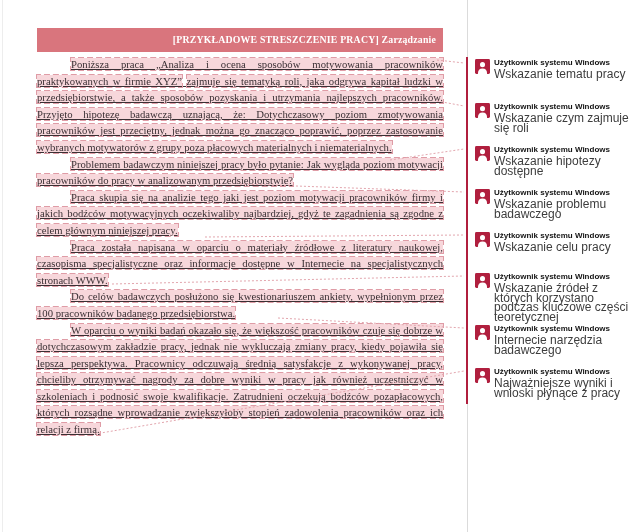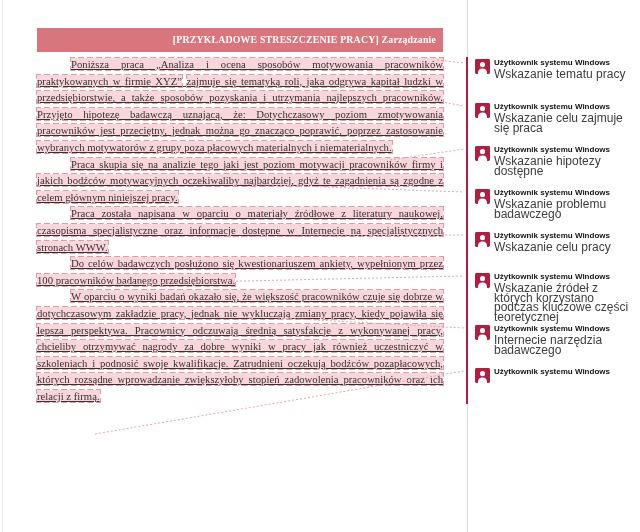--- a/index.html
+++ b/index.html
@@ -54,20 +54,21 @@
 </style>
 </head>
 <body>
 
 <div class="page-edge"></div>
 
 <div class="banner">[PRZYKŁADOWE STRESZCZENIE PRACY] Zarządzanie</div>
 
 <div class="doc-body">
   <p><span class="hl">Poniższa praca „Analiza i ocena sposobów motywowania pracowników praktykowanych w firmie XYZ”</span> <span class="hl">zajmuje się tematyką roli, jaka odgrywa kapitał ludzki w przedsiębiorstwie, a także sposobów pozyskania i utrzymania najlepszych pracowników.</span> <span class="hl">Przyjęto hipotezę badawczą uznającą, że: Dotychczasowy poziom zmotywowania pracowników jest przeciętny, jednak można go znacząco poprawić, poprzez zastosowanie wybranych motywatorów z grupy poza płacowych materialnych i niematerialnych.</span></p>
+  <p><span class="hl">Problemem badawczym niniejszej pracy było pytanie: Jak wygląda poziom motywacji pracowników do pracy w analizowanym przedsiębiorstwie?</span></p>
   <p><span class="hl">Praca skupia się na analizie tego jaki jest poziom motywacji pracowników firmy i jakich bodźców motywacyjnych oczekiwaliby najbardziej, gdyż te zagadnienia są zgodne z celem głównym niniejszej pracy.</span></p>
   <p><span class="hl">Praca została napisana w oparciu o materiały źródłowe z literatury naukowej, czasopisma specjalistyczne oraz informacje dostępne w Internecie na specjalistycznych stronach WWW.</span></p>
   <p><span class="hl">Do celów badawczych posłużono się kwestionariuszem ankiety, wypełnionym przez 100 pracowników badanego przedsiębiorstwa.</span></p>
   <p><span class="hl">W oparciu o wyniki badań okazało się, że większość pracowników czuje się dobrze w dotychczasowym zakładzie pracy, jednak nie wykluczają zmiany pracy, kiedy pojawiła się lepsza perspektywa. Pracownicy odczuwają średnią satysfakcje z wykonywanej pracy, chcieliby otrzymywać nagrody za dobre wyniki w pracy jak również uczestniczyć w szkoleniach i podnosić swoje kwalifikacje. Zatrudnieni oczekują bodźców pozapłacowych, których rozsądne wprowadzanie zwiększyłoby stopień zadowolenia pracowników oraz ich relacji z firmą.</span></p>
 </div>
 
 <svg class="connectors" width="640" height="532">
   <line x1="437" y1="60" x2="464" y2="63"></line>
   <line x1="437" y1="101" x2="464" y2="106"></line>
   <line x1="390" y1="160" x2="464" y2="149"></line>
@@ -93,21 +94,21 @@
     </div>
 </div>
 <div class="comment" style="top:102px">
   <svg class="avatar" viewBox="0 0 16 16">
       <rect width="16" height="16" rx="1.5" fill="#b01f3e"></rect>
       <circle cx="8" cy="6" r="2.7" fill="#fff"></circle>
       <path d="M3.1 16 Q3.1 10.2 8 10.2 Q12.9 10.2 12.9 16 Z" fill="#fff"></path>
     </svg>
   <div class="c-body">
       <div class="c-author">Użytkownik systemu Windows</div>
-      <div class="c-text">Wskazanie celu zajmuje się praca</div>
+      <div class="c-text">Wskazanie czym zajmuje się roli</div>
     </div>
 </div>
 <div class="comment" style="top:145px">
   <svg class="avatar" viewBox="0 0 16 16">
       <rect width="16" height="16" rx="1.5" fill="#b01f3e"></rect>
       <circle cx="8" cy="6" r="2.7" fill="#fff"></circle>
       <path d="M3.1 16 Q3.1 10.2 8 10.2 Q12.9 10.2 12.9 16 Z" fill="#fff"></path>
     </svg>
   <div class="c-body">
       <div class="c-author">Użytkownik systemu Windows</div>
@@ -159,14 +160,15 @@
     </div>
 </div>
 <div class="comment" style="top:367px">
   <svg class="avatar" viewBox="0 0 16 16">
       <rect width="16" height="16" rx="1.5" fill="#b01f3e"></rect>
       <circle cx="8" cy="6" r="2.7" fill="#fff"></circle>
       <path d="M3.1 16 Q3.1 10.2 8 10.2 Q12.9 10.2 12.9 16 Z" fill="#fff"></path>
     </svg>
   <div class="c-body">
       <div class="c-author">Użytkownik systemu Windows</div>
+      <div class="c-text">Najważniejsze wyniki i wnioski płynące z pracy</div>
     </div>
 </div>
 
 </body></html>

